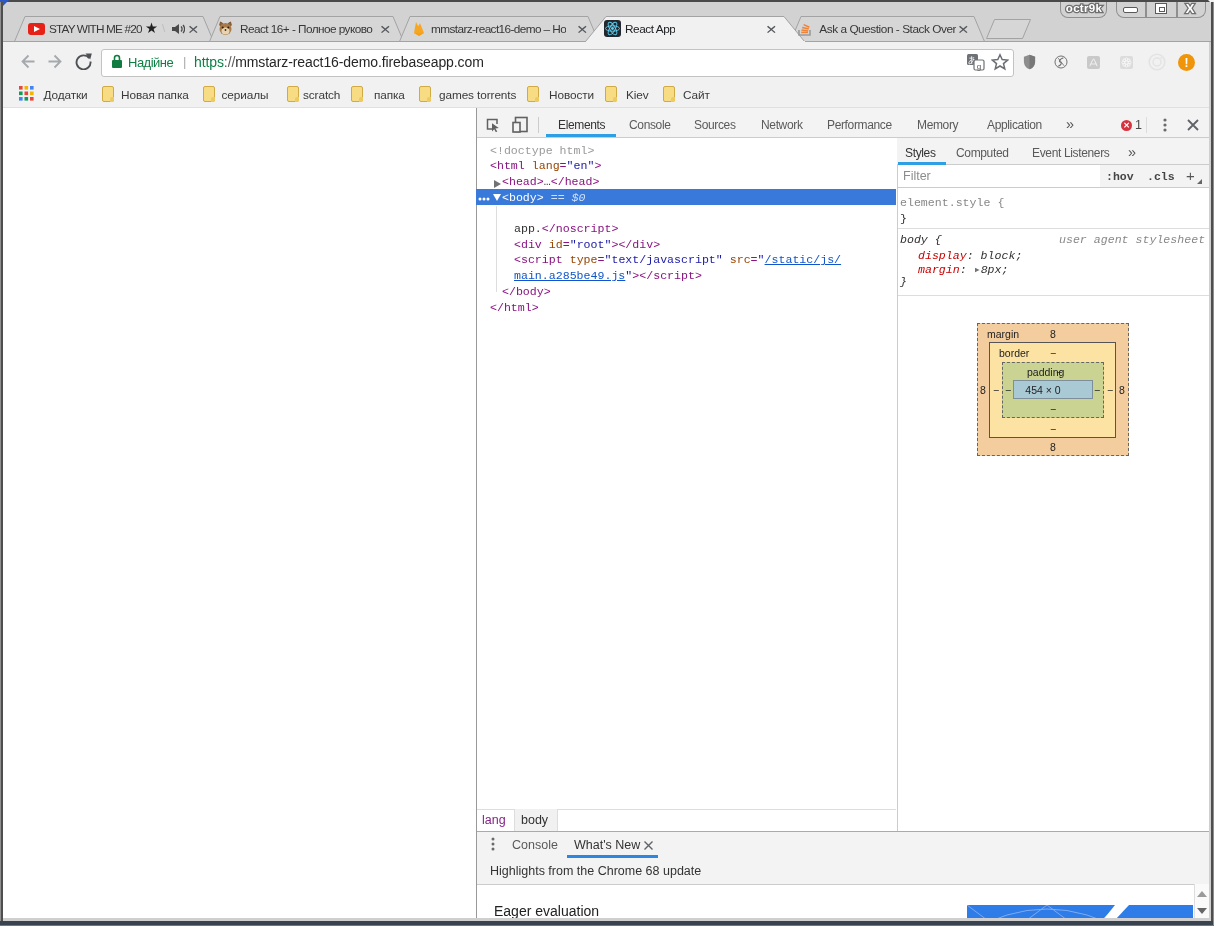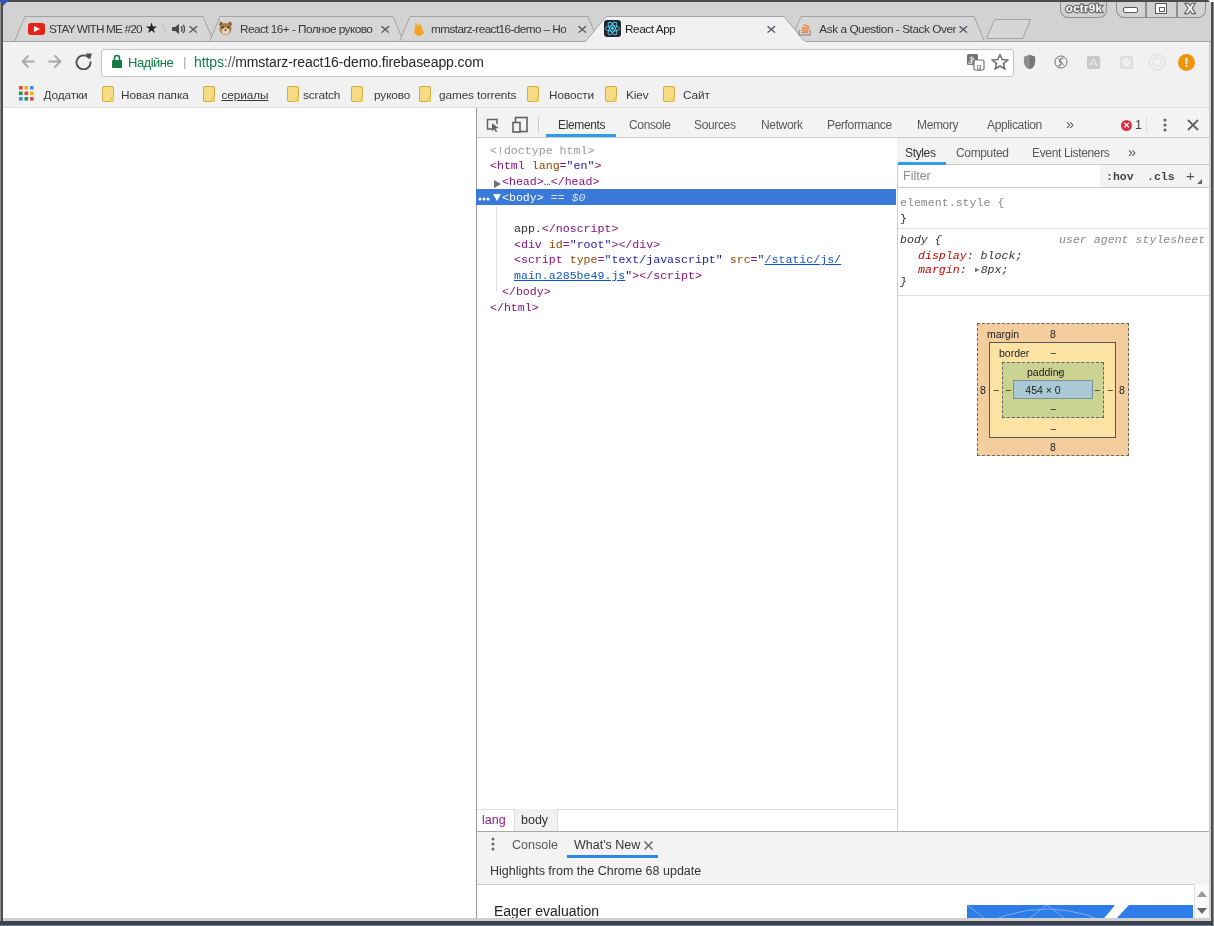--- a/index.html
+++ b/index.html
@@ -206,25 +206,25 @@
         <rect x="11" y="5.5" width="3.6" height="3.6" fill="#f4b400"></rect>
       <rect x="0" y="11" width="3.6" height="3.6" fill="#4285f4"></rect>
         <rect x="5.5" y="11" width="3.6" height="3.6" fill="#0f9d58"></rect>
         <rect x="11" y="11" width="3.6" height="3.6" fill="#e8453c"></rect>
     </g>
   </svg>
   <div class="a bmt" style="left:43.5px;">Додатки</div>
   <div class="a folder" style="left:102px;"></div>
     <div class="a bmt" style="left:121px;">Новая папка</div>
   <div class="a folder" style="left:202.5px;"></div>
-    <div class="a bmt" style="left:221.5px;text-decoration:underline;">сериалы</div>
+    <div class="a bmt" style="left:221.5px;">сериалы</div>
   <div class="a folder" style="left:287px;"></div>
     <div class="a bmt" style="left:303px;">scratch</div>
   <div class="a folder" style="left:351px;"></div>
-    <div class="a bmt" style="left:374px;">руково</div>
+    <div class="a bmt" style="left:374px;">папка</div>
   <div class="a folder" style="left:419px;"></div>
     <div class="a bmt" style="left:439px;">games torrents</div>
   <div class="a folder" style="left:527px;"></div>
     <div class="a bmt" style="left:549px;">Новости</div>
   <div class="a folder" style="left:605px;"></div>
     <div class="a bmt" style="left:626px;">Kiev</div>
   <div class="a folder" style="left:662.5px;"></div>
     <div class="a bmt" style="left:683px;">Сайт</div>
   <div class="a" id="page"></div>
   <div class="a" id="devtools"></div>

